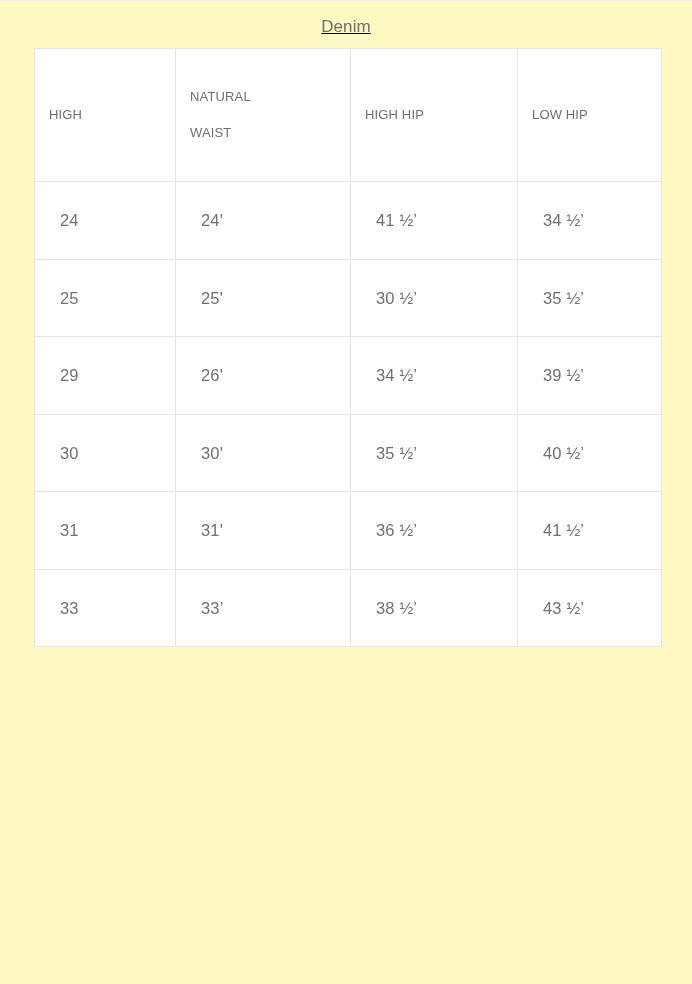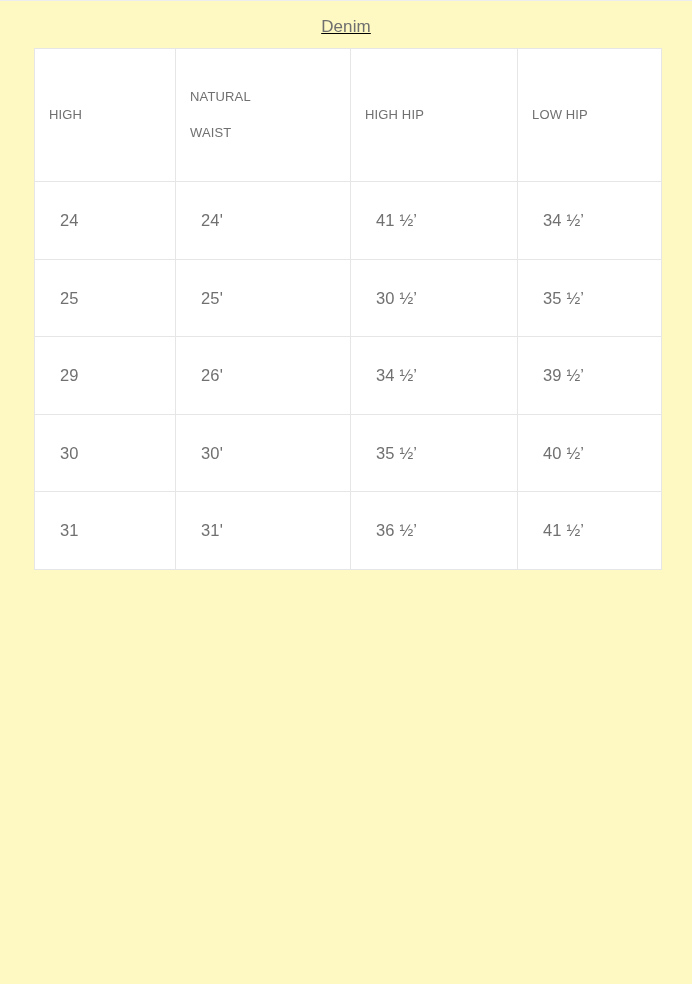--- a/index.html
+++ b/index.html
@@ -131,17 +131,23 @@
           <td>30'</td>
           <td>35 ½’</td>
           <td>40 ½’</td>
         </tr>
         <tr>
           <td>31</td>
           <td>31'</td>
           <td>36 ½’</td>
           <td>41 ½’</td>
         </tr>
+        <tr>
+          <td>33</td>
+          <td>33’</td>
+          <td>38 ½’</td>
+          <td>43 ½’</td>
+        </tr>
       </tbody>
     </table>
   </div>
 
 </div>
 
 </body></html>

